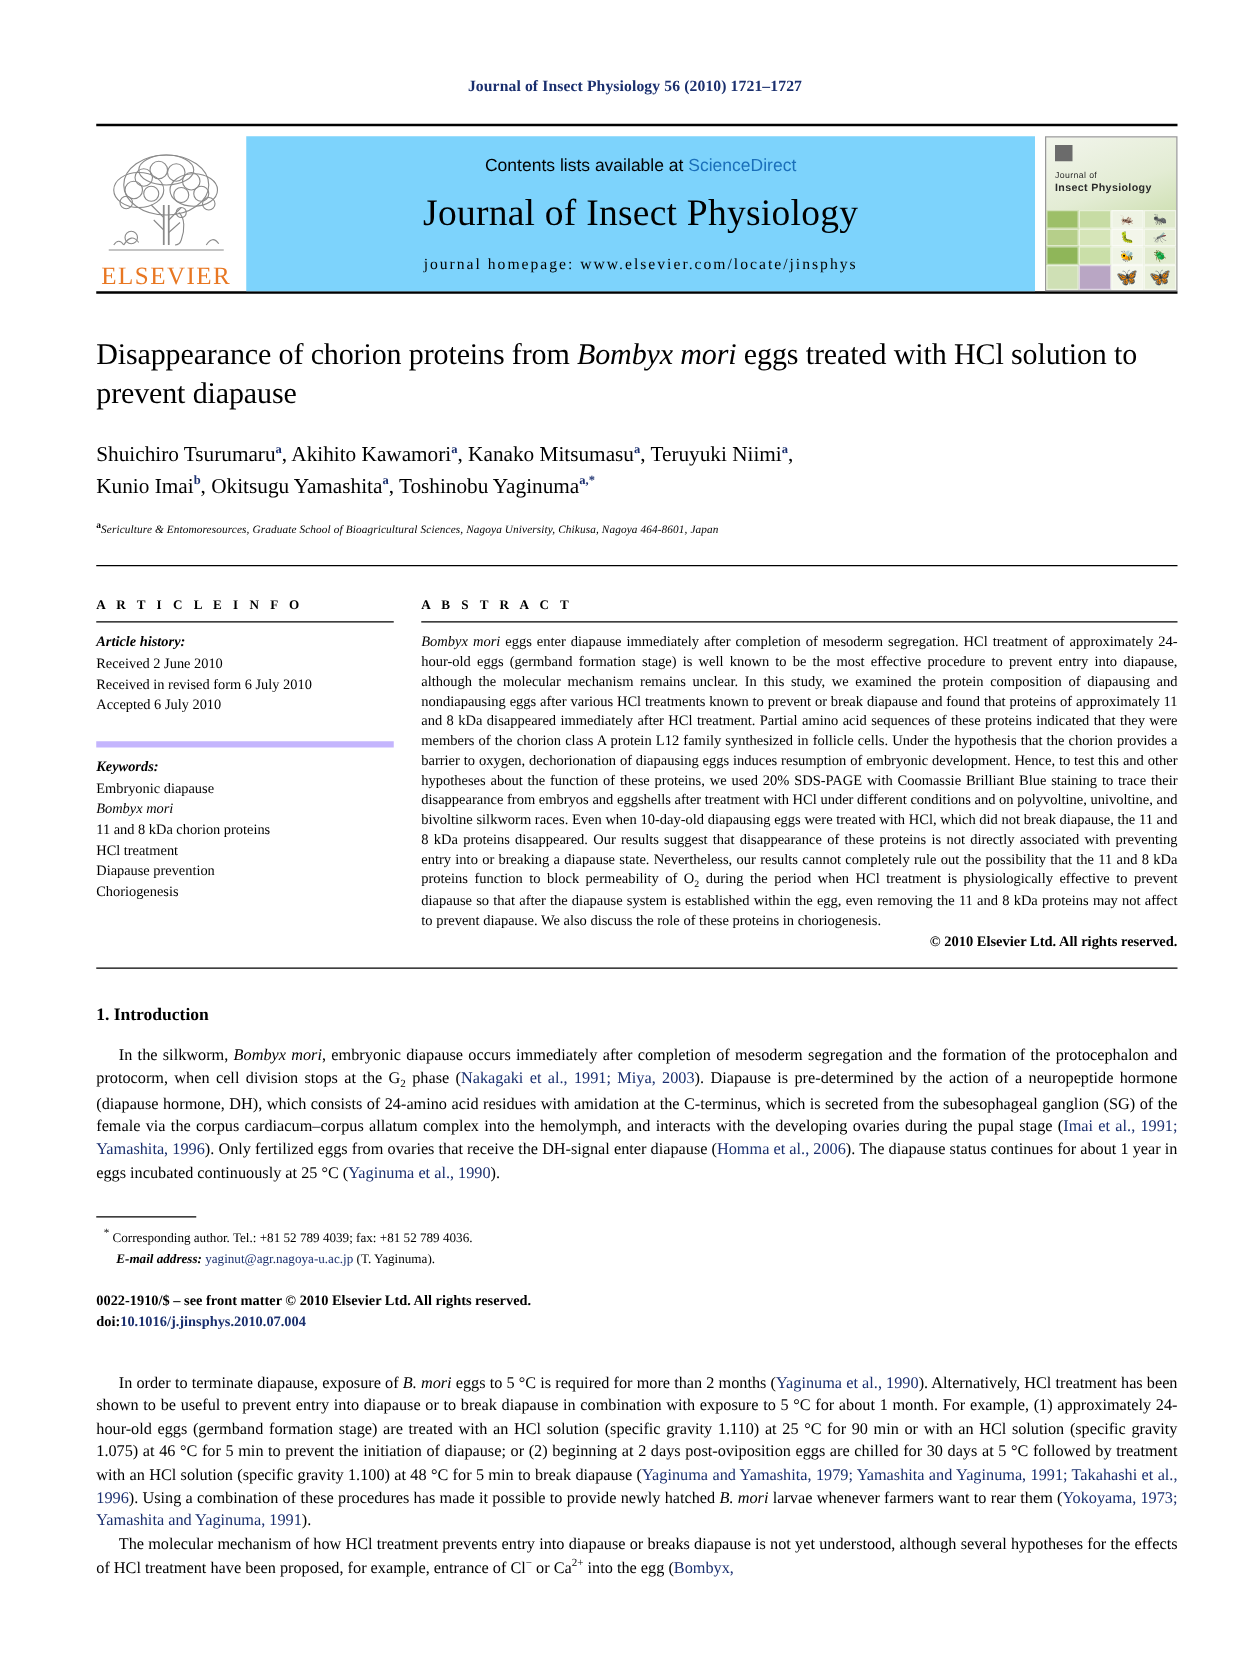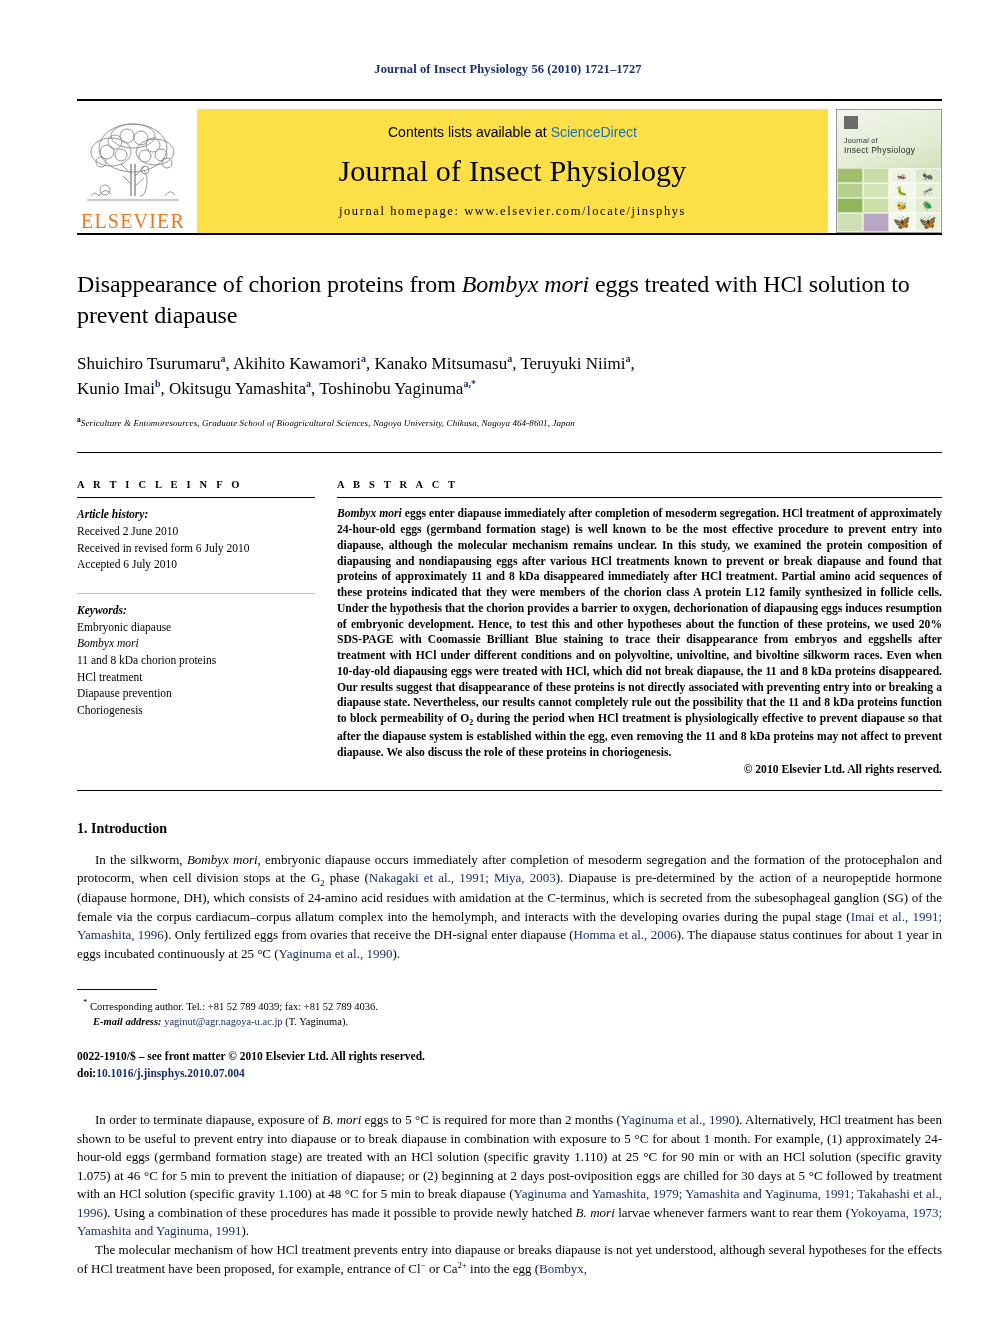--- a/index.html
+++ b/index.html
@@ -60,21 +60,21 @@
   .elsevier-word {
     font-family: "Liberation Serif", serif;
     font-size: 20px;
     letter-spacing: 1.2px;
     color: #E87722;
     line-height: 1;
     margin-top: 1px;
   }
   .masthead-center {
     flex: 1 1 auto;
-    background: #fde047;
+    background: #7dd3fc;
     display: flex;
     flex-direction: column;
     align-items: center;
     justify-content: center;
     margin: 0 8px 0 8px;
     height: 124px;
   }
   .contents-line {
     font-family: "Liberation Sans", sans-serif;
     font-size: 14px;
@@ -108,21 +108,21 @@
   .cover-title {
     position: absolute;
     top: 26px;
     left: 7px;
     font-family: "Liberation Sans", sans-serif;
     font-size: 7px;
     color: #2a2a2a;
     line-height: 1.35;
     letter-spacing: 0.3px;
   }
-  .cover-title b { font-weight: normal; font-size: 8.5px; }
+  .cover-title b { font-weight: bold; font-size: 8.5px; }
   .cover-mark {
     position: absolute;
     top: 6px; left: 7px;
     width: 14px; height: 13px;
     background: #6b6b6b;
   }
   .cover-grid {
     position: absolute;
     left: 0; right: 0; bottom: 0;
     height: 64px;
@@ -177,25 +177,25 @@
     letter-spacing: 3.2px;
     margin-bottom: 7px;
   }
   .hr-sec { border-top: 1px solid #000; margin-bottom: 8px; }
   .info-body {
     font-family: "Liberation Serif", serif;
     font-size: 11.5px;
     line-height: 1.45;
   }
   .info-body .lbl { font-style: italic; font-weight: bold; }
-  .kw-block { margin-top: 20px; padding-top: 8px; border-top: 1px solid #c4b5fd; }
+  .kw-block { margin-top: 20px; padding-top: 8px; border-top: 5px solid #c4b5fd; }
   .abstract-body {
     font-family: "Liberation Serif", serif;
     font-size: 11.6px;
-    font-weight: bold;
+    font-weight: normal;
     line-height: 1.36;
     text-align: justify;
   }
   .abstract-body i { font-style: italic; }
   .copyright {
     text-align: right;
     font-family: "Liberation Serif", serif;
     font-size: 11.6px;
     font-weight: bold;
     margin-top: 2px;

